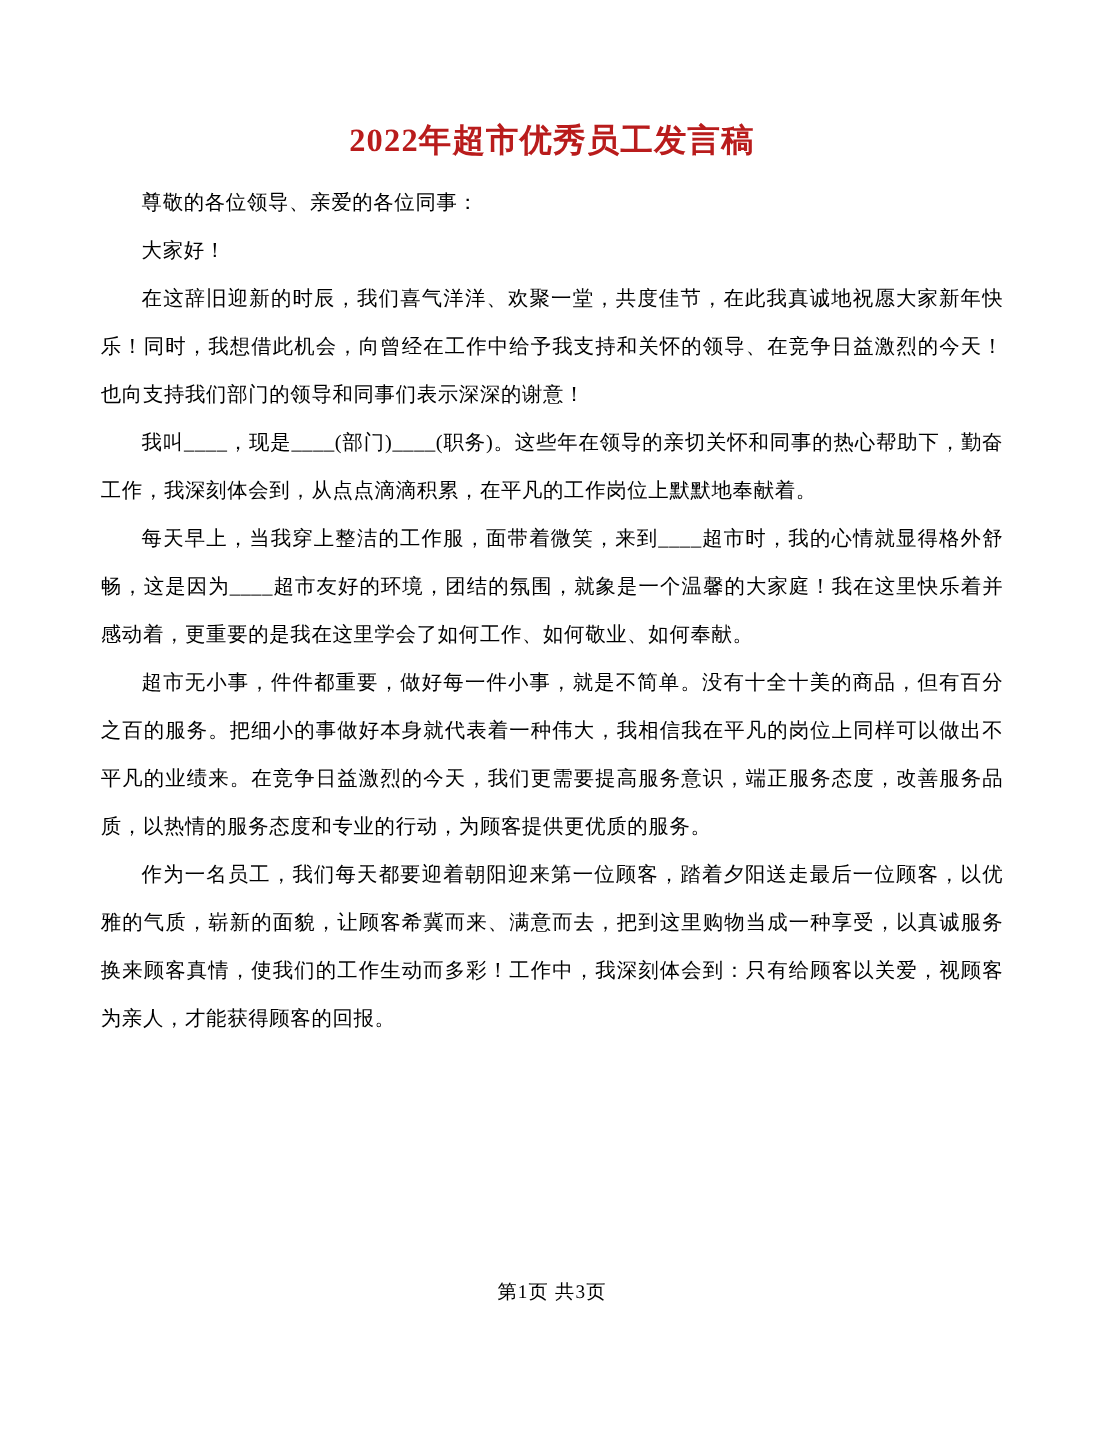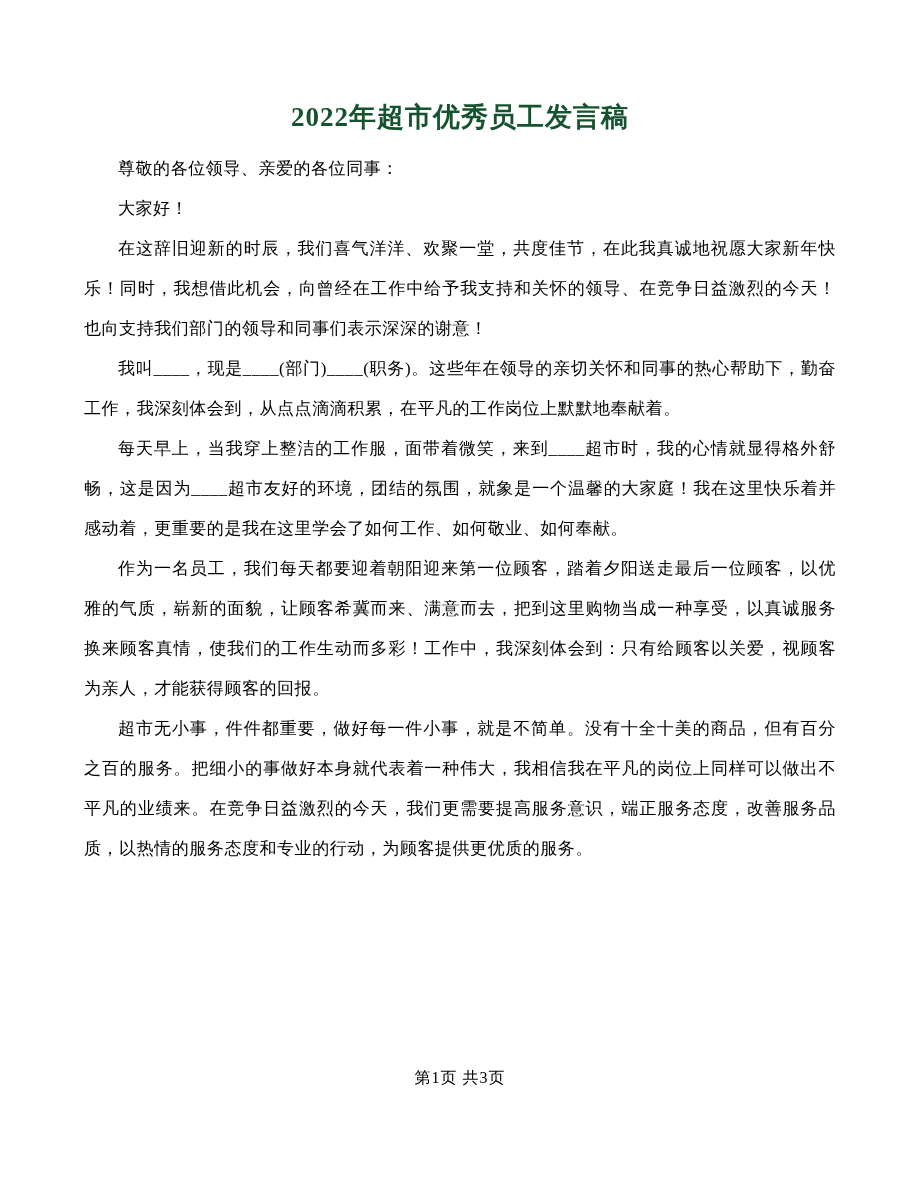--- a/index.html
+++ b/index.html
@@ -51,29 +51,29 @@
     line-height: 24px;
     color: #000000;
     letter-spacing: 1px;
   }
 </style>
 </head>
 <body>
 
 <div class="page" style="background: rgb(255, 255, 255);">
 
-  <h1 class="doc-title" style="color: #14532d;">2022年超市优秀员工发言稿</h1>
+  <h1 class="doc-title" style="color: #b91c1c;">2022年超市优秀员工发言稿</h1>
 
   <div class="doc-body">
     <p>尊敬的各位领导、亲爱的各位同事：</p>
     <p>大家好！</p>
     <p>在这辞旧迎新的时辰，我们喜气洋洋、欢聚一堂，共度佳节，在此我真诚地祝愿大家新年快乐！同时，我想借此机会，向曾经在工作中给予我支持和关怀的领导、在竞争日益激烈的今天！也向支持我们部门的领导和同事们表示深深的谢意！</p>
     <p>我叫____，现是____(部门)____(职务)。这些年在领导的亲切关怀和同事的热心帮助下，勤奋工作，我深刻体会到，从点点滴滴积累，在平凡的工作岗位上默默地奉献着。</p>
     <p>每天早上，当我穿上整洁的工作服，面带着微笑，来到____超市时，我的心情就显得格外舒畅，这是因为____超市友好的环境，团结的氛围，就象是一个温馨的大家庭！我在这里快乐着并感动着，更重要的是我在这里学会了如何工作、如何敬业、如何奉献。</p>
+    <p>超市无小事，件件都重要，做好每一件小事，就是不简单。没有十全十美的商品，但有百分之百的服务。把细小的事做好本身就代表着一种伟大，我相信我在平凡的岗位上同样可以做出不平凡的业绩来。在竞争日益激烈的今天，我们更需要提高服务意识，端正服务态度，改善服务品质，以热情的服务态度和专业的行动，为顾客提供更优质的服务。</p>
     <p>作为一名员工，我们每天都要迎着朝阳迎来第一位顾客，踏着夕阳送走最后一位顾客，以优雅的气质，崭新的面貌，让顾客希冀而来、满意而去，把到这里购物当成一种享受，以真诚服务换来顾客真情，使我们的工作生动而多彩！工作中，我深刻体会到：只有给顾客以关爱，视顾客为亲人，才能获得顾客的回报。</p>
-    <p>超市无小事，件件都重要，做好每一件小事，就是不简单。没有十全十美的商品，但有百分之百的服务。把细小的事做好本身就代表着一种伟大，我相信我在平凡的岗位上同样可以做出不平凡的业绩来。在竞争日益激烈的今天，我们更需要提高服务意识，端正服务态度，改善服务品质，以热情的服务态度和专业的行动，为顾客提供更优质的服务。</p>
   </div>
 
   <div class="page-footer">
     <span>第1页 共3页</span>
   </div>
 
 </div>
 
 </body></html>

